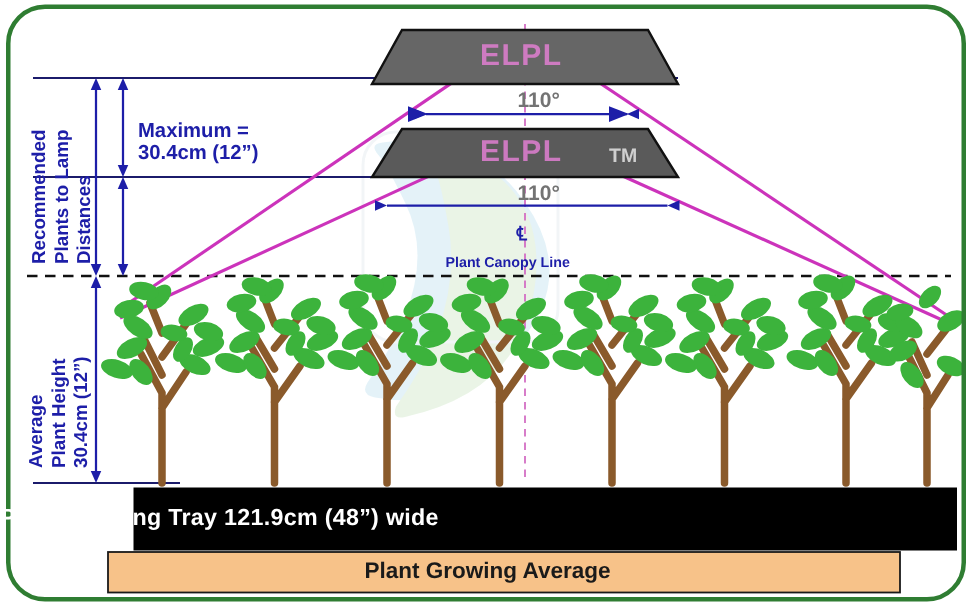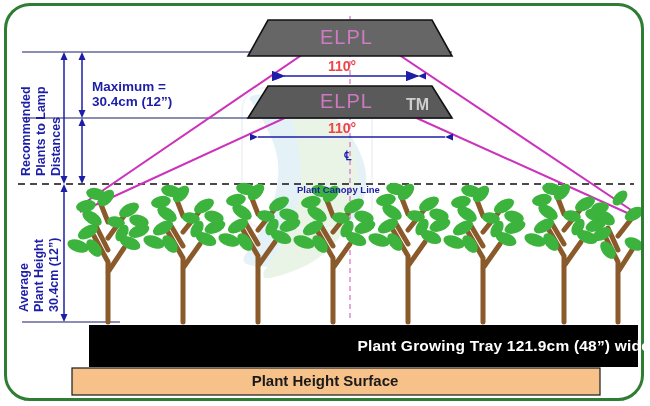--- a/index.html
+++ b/index.html
@@ -4,25 +4,25 @@
 <style>
   html,body{margin:0;padding:0;background:#fff;}
   body{width:650px;height:406px;overflow:hidden;font-family:"Liberation Sans",sans-serif;}
   #stage{position:relative;width:650px;height:406px;background:#ffffff;}
   .frame{position:absolute;left:4px;top:3px;width:640px;height:398px;border:3px solid #2f7d32;border-radius:26px;box-sizing:border-box;pointer-events:none;}
   svg.layer{position:absolute;left:0;top:0;width:650px;height:406px;}
   .lbl{position:absolute;color:#1d1ea8;font-weight:bold;line-height:1.08;}
   .vert{transform-origin:left top;white-space:nowrap;}
   .tray-text{position:absolute;color:#ffffff;font-weight:bold;font-size:15.5px;letter-spacing:.2px;}
   .surf-text{position:absolute;color:#1a1a1a;font-weight:bold;font-size:15px;}
-  .elpl{position:absolute;color:#e17fd2;font-weight:normal;font-size:20px;letter-spacing:1px;opacity:.85;}
-  .tmmark{position:absolute;color:#cfcfcf;font-weight:bold;font-size:16px;}
-  .canopy-lbl{position:absolute;color:#1d1ea8;font-weight:bold;font-size:9.5px;margin-top:14px;}
+  .elpl{position:absolute;color:#e17fd2;font-weight:bold;font-size:20px;letter-spacing:1px;opacity:.85;}
+  .tmmark{position:absolute;color:#cfcfcf;font-weight:bold;font-size:13px;}
+  .canopy-lbl{position:absolute;color:#1d1ea8;font-weight:bold;font-size:9.5px;}
   .cl-sym{position:absolute;color:#1d1ea8;font-weight:bold;font-size:13px;}
-  .ang{position:absolute;color:#ef4444;font-weight:bold;font-size:14px;}
+  .ang{position:absolute;color:#737373;font-weight:bold;font-size:14px;margin-left:17px;}
 </style>
 </head>
 <body>
 
 <div id="stage">
 
   <svg class="layer" viewBox="0 0 650 406">
     <g opacity="0.55">
       <path d="M255 95 q60 -10 95 40 q35 50 -5 95 q-40 45 -95 35 q-10 -2 -5 -10 q50 -70 25 -120 q-12 -25 -18 -32 q-6 -7 3 -8 z" fill="#cfe8f3"></path>
       <path d="M300 100 q70 25 55 100 q-12 62 -85 78 q-9 2 -6 -7 q45 -62 35 -120 q-6 -35 -12 -45 q-4 -8 13 -6 z" fill="#d9ecd3"></path>
@@ -266,17 +266,17 @@
   <div class="elpl" style="left:320px;top:90px;">ELPL</div>
   <div class="tmmark" style="left:406px;top:96px;">TM</div>
 
   <div class="ang" style="left:328px;top:58px;">110°</div>
   <div class="ang" style="left:328px;top:120px;">110°</div>
 
   <div class="cl-sym" style="left:344px;top:146px;">℄</div>
 
   <div class="canopy-lbl" style="left:297px;top:170px;">Plant Canopy Line</div>
 
-  <div class="tray-text" style="left:0;top:337px;width:650px;text-align:right;">Plant Growing Tray 121.9cm (48”) wide</div>
-
-  <div class="surf-text" style="left:0;top:372px;width:650px;text-align:center;">Plant Height Surface</div>
+  <div class="tray-text" style="left:0;top:337px;width:650px;text-align:left;">Plant Growing Tray 121.9cm (48”) wide</div>
+
+  <div class="surf-text" style="left:0;top:372px;width:650px;text-align:center;">Plant Growing Average</div>
 
 </div>
 
 </body></html>

